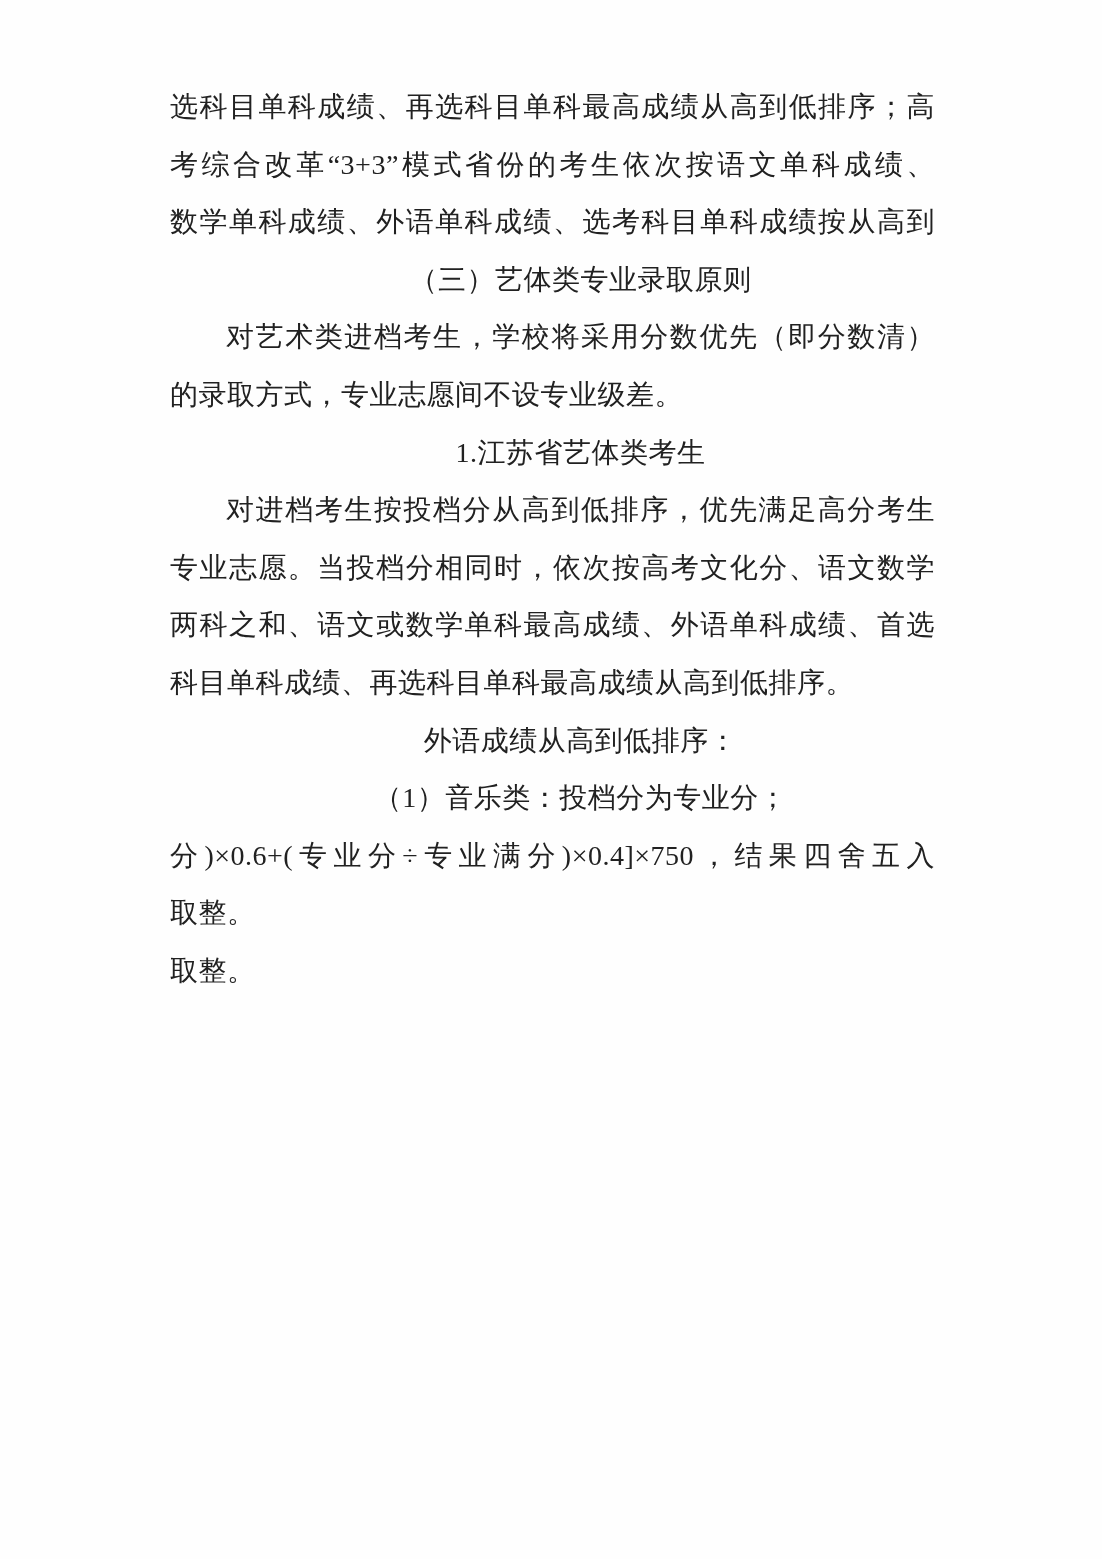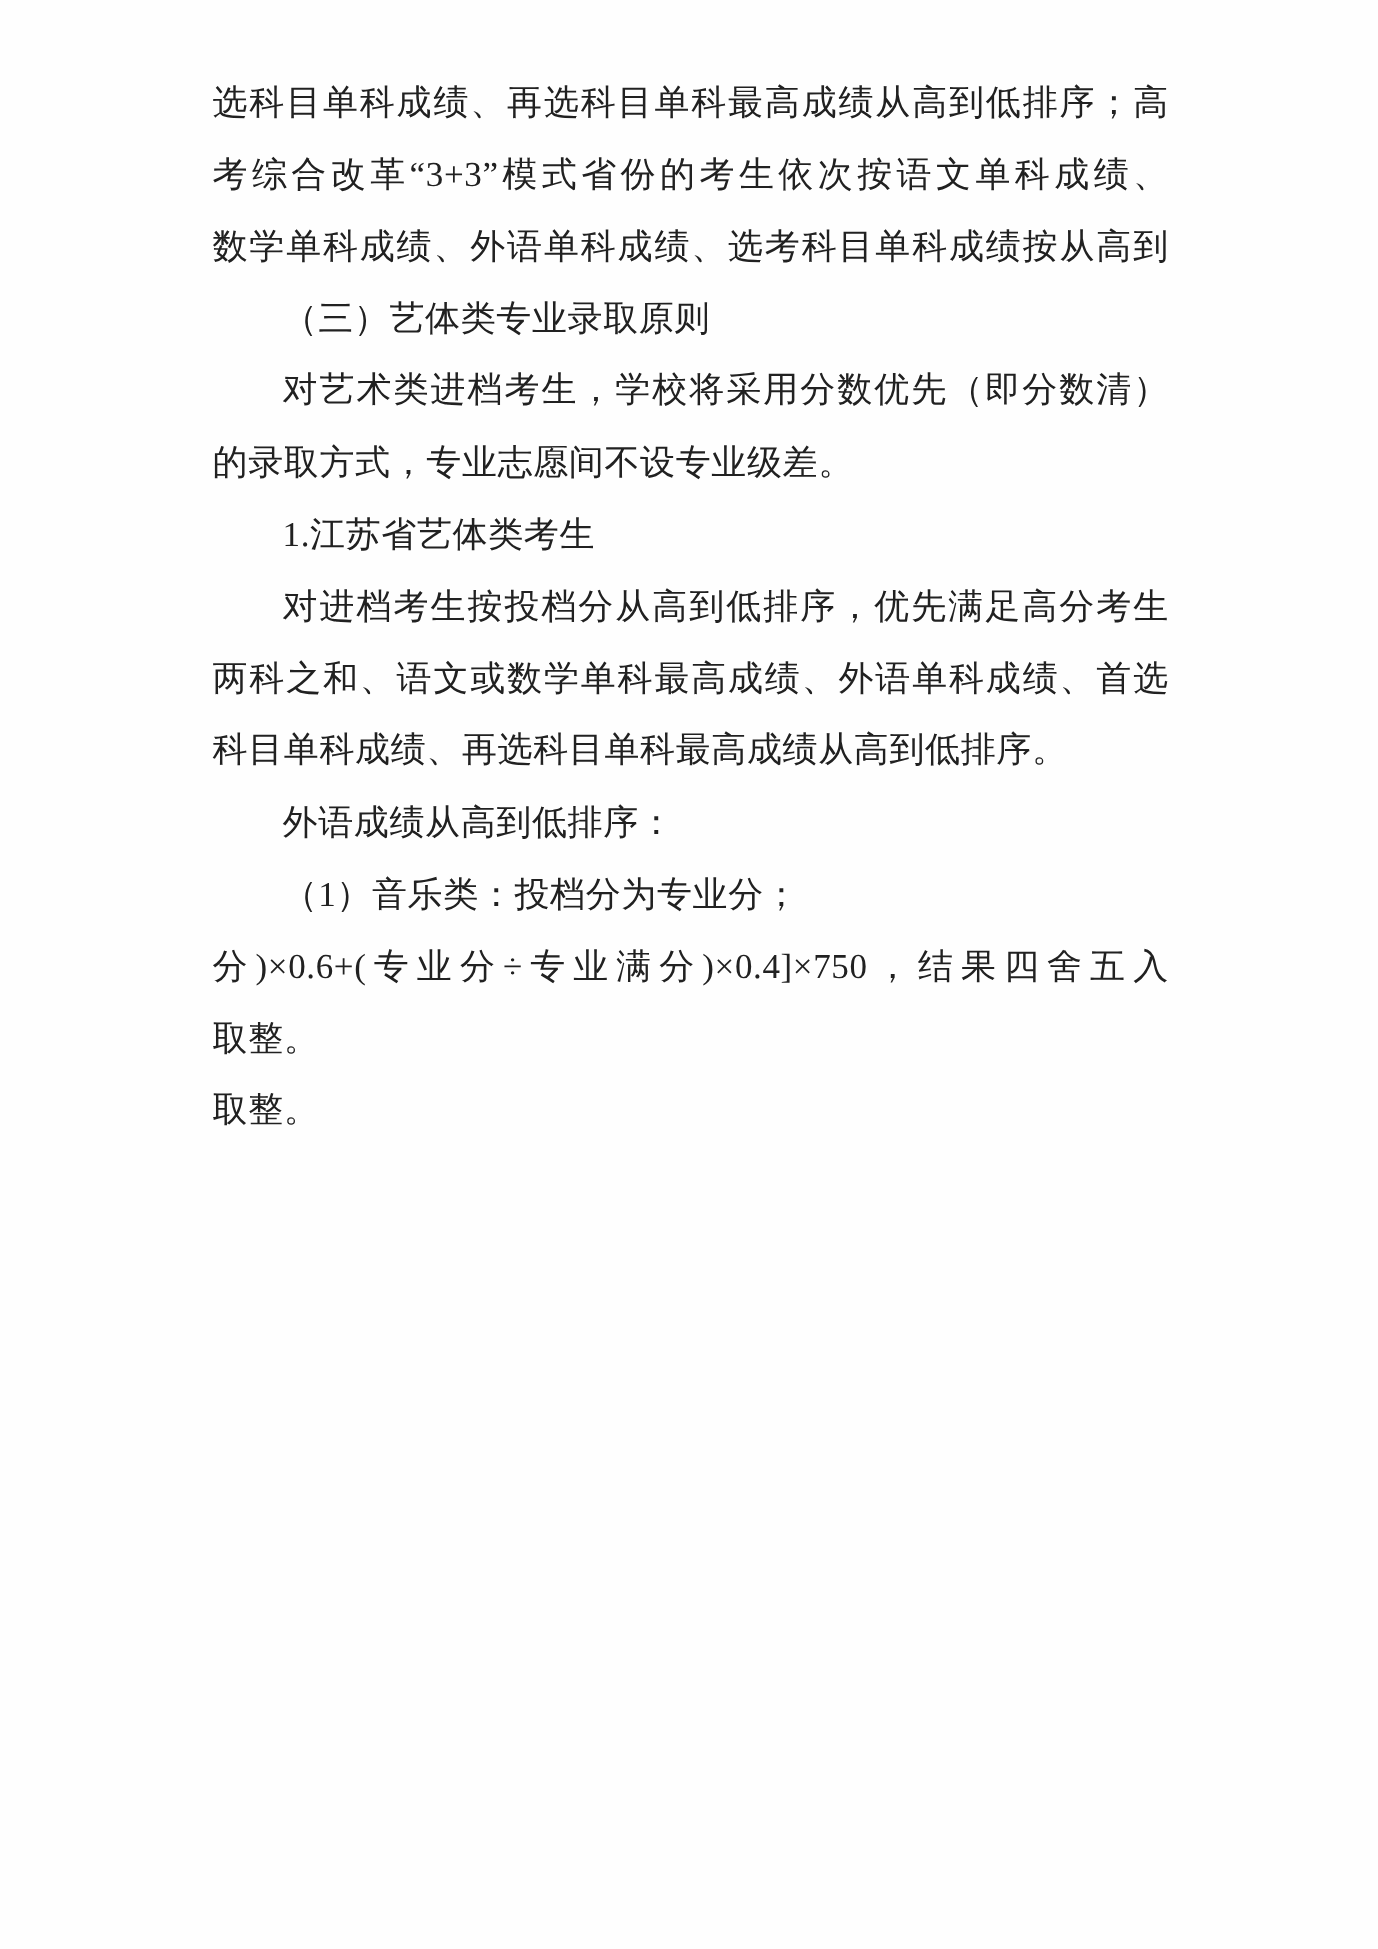--- a/index.html
+++ b/index.html
@@ -9,50 +9,52 @@
   body {
     width: 1102px;
     height: 1559px;
     overflow: hidden;
     font-family: "Liberation Serif", "DejaVu Serif", serif;
   }
   .page {
     box-sizing: border-box;
     width: 1102px;
     height: 1559px;
-    padding: 54px 167px 0 170px;
+    padding: 78px 167px 0 170px;
   }
   .line {
     font-size: 28px;
     line-height: 57.6px;
     white-space: nowrap;
     letter-spacing: 0.5px;
   }
   
   .fill {
     text-align: justify;
     text-align-last: justify;
     white-space: normal;
   }
   .indent {
     text-indent: 2em;
+    text-align: center;
   }
 </style>
 </head>
 <body style="background: rgb(254, 254, 254); color: rgb(33, 33, 33);">
 
 <div class="page">
   <div class="line fill">选科目单科成绩、再选科目单科最高成绩从高到低排序；高</div>
   <div class="line fill">考综合改革“3+3”模式省份的考生依次按语文单科成绩、</div>
   <div class="line fill">数学单科成绩、外语单科成绩、选考科目单科成绩按从高到</div>
   <div class="line indent">（三）艺体类专业录取原则</div>
   <div class="line indent fill">对艺术类进档考生，学校将采用分数优先（即分数清）</div>
   <div class="line">的录取方式，专业志愿间不设专业级差。</div>
   <div class="line indent">1.江苏省艺体类考生</div>
   <div class="line indent fill">对进档考生按投档分从高到低排序，优先满足高分考生</div>
+  <div class="line fill">专业志愿。当投档分相同时，依次按高考文化分、语文数学</div>
   <div class="line fill">两科之和、语文或数学单科最高成绩、外语单科成绩、首选</div>
   <div class="line">科目单科成绩、再选科目单科最高成绩从高到低排序。</div>
   <div class="line indent">外语成绩从高到低排序：</div>
   <div class="line indent">（1）音乐类：投档分为专业分；</div>
   <div class="line fill">分)×0.6+(专业分÷专业满分)×0.4]×750，结果四舍五入</div>
   <div class="line">取整。</div>
   <div class="line">取整。</div>
 </div>
 
 </body></html>

